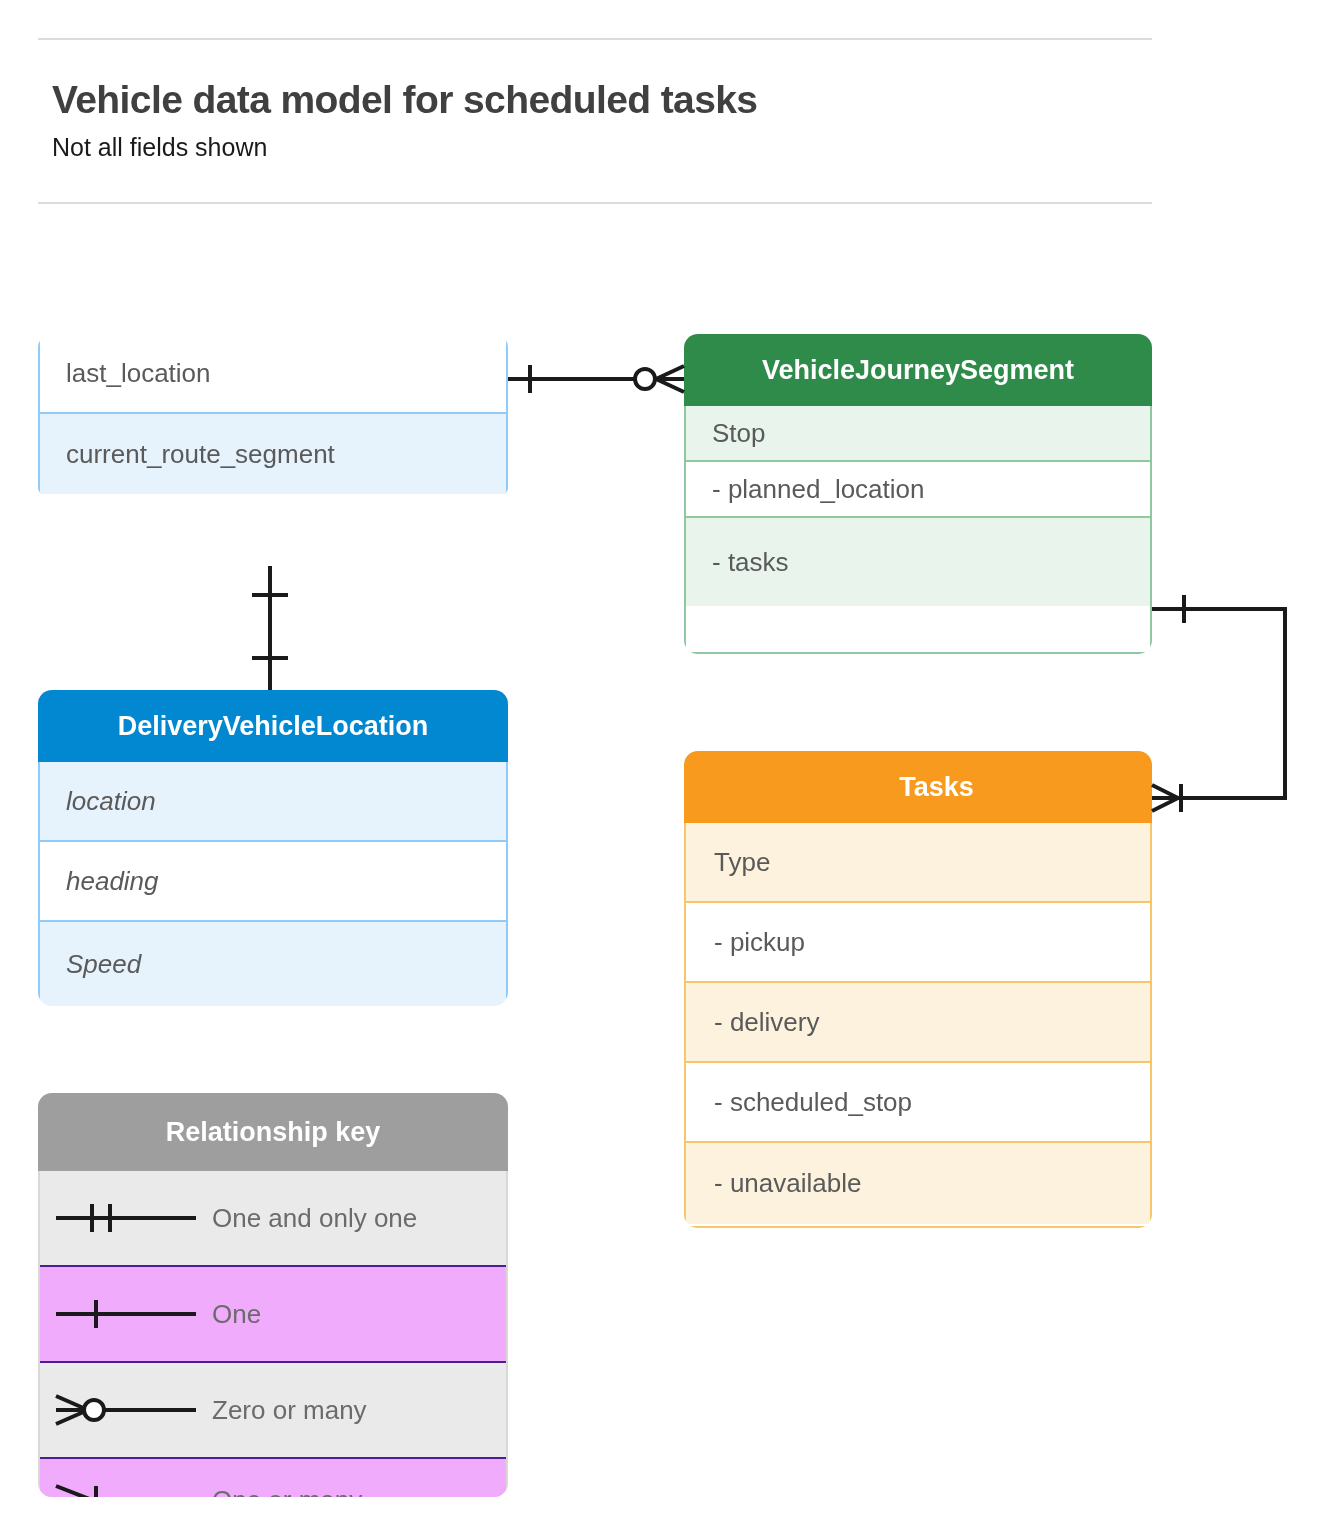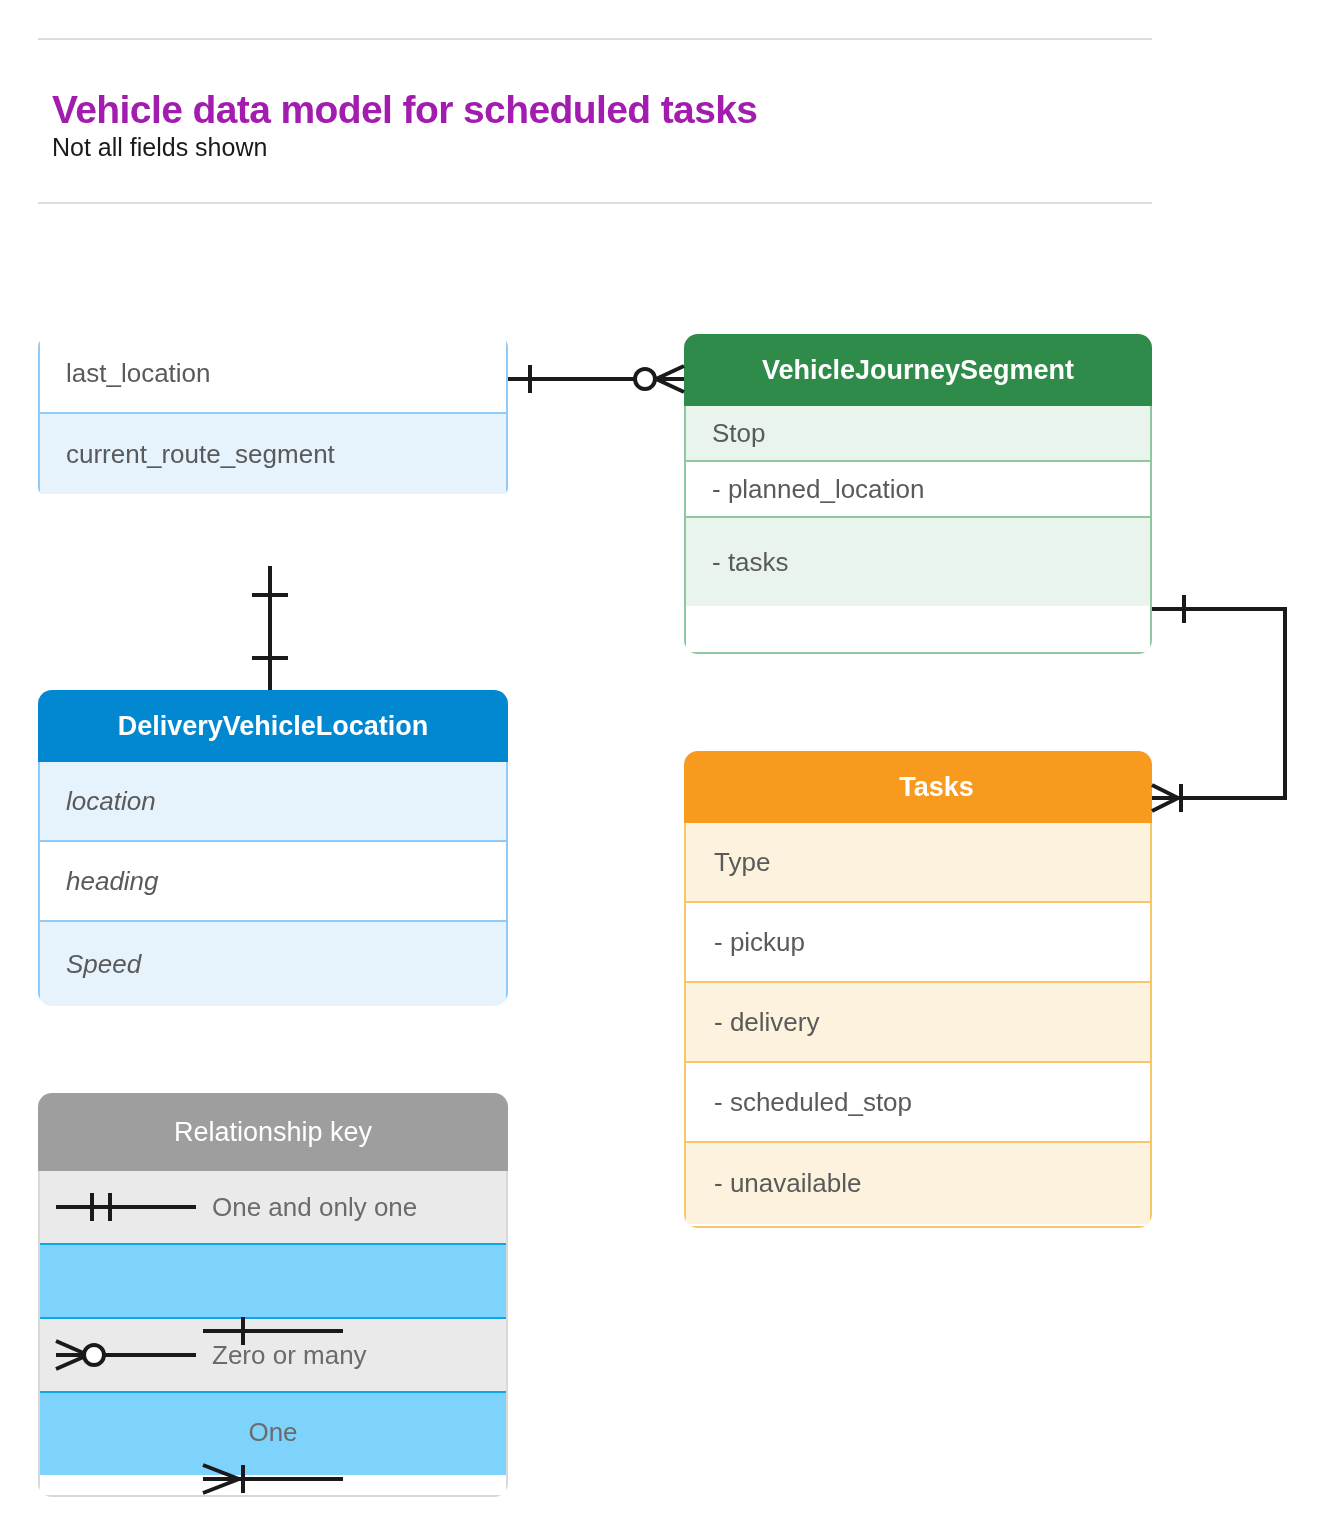--- a/index.html
+++ b/index.html
@@ -22,24 +22,24 @@
     width: 1114px;
     height: 2px;
     background: #dcdcdc;
   }
   .rule.top { top: 38px; }
   .rule.bottom { top: 202px; }
 
   #page-title {
     position: absolute;
     left: 52px;
-    top: 88px;
+    top: 78px;
     font-size: 39px;
     font-weight: bold;
-    color: #a21caf;
+    color: #404040;
     letter-spacing: -0.6px;
     white-space: nowrap;
   }
   #page-subtitle {
     position: absolute;
     left: 52px;
     top: 133px;
     font-size: 25px;
     font-weight: normal;
     color: #1a1a1a;
@@ -143,42 +143,42 @@
     height: 404px;
     border-radius: 14px;
     overflow: hidden;
     box-sizing: border-box;
   }
   #relationship-key .legend-header {
     height: 78px;
     background: #9e9e9e;
     color: #ffffff;
     font-size: 27px;
-    font-weight: normal;
+    font-weight: bold;
     display: flex;
     align-items: center;
     justify-content: center;
   }
   #relationship-key .legend-rows {
     height: 326px;
     box-sizing: border-box;
     border: 2px solid #d8d8d8;
     border-top: none;
     border-radius: 0 0 6px 6px;
   }
   .legend-row {
-    height: 74px;
-    display: flex;
-    align-items: center;
-    box-sizing: border-box;
-    border-bottom: 2px solid #0ea5e9;
+    height: 96px;
+    display: flex;
+    align-items: center;
+    box-sizing: border-box;
+    border-bottom: 2px solid #4c1d95;
   }
   .legend-row:last-child { border-bottom: none; height: 82px; }
   .legend-row.alt { background: #eaeaea; }
-  .legend-row.plain { background: #7dd3fc; flex-direction: column; }
+  .legend-row.plain { background: #f0abfc; }
   .legend-symbol {
     width: 172px;
     flex: 0 0 172px;
     display: flex;
     align-items: center;
     justify-content: center;
   }
   .legend-label {
     font-size: 26px;
     color: #6b6b6b;

